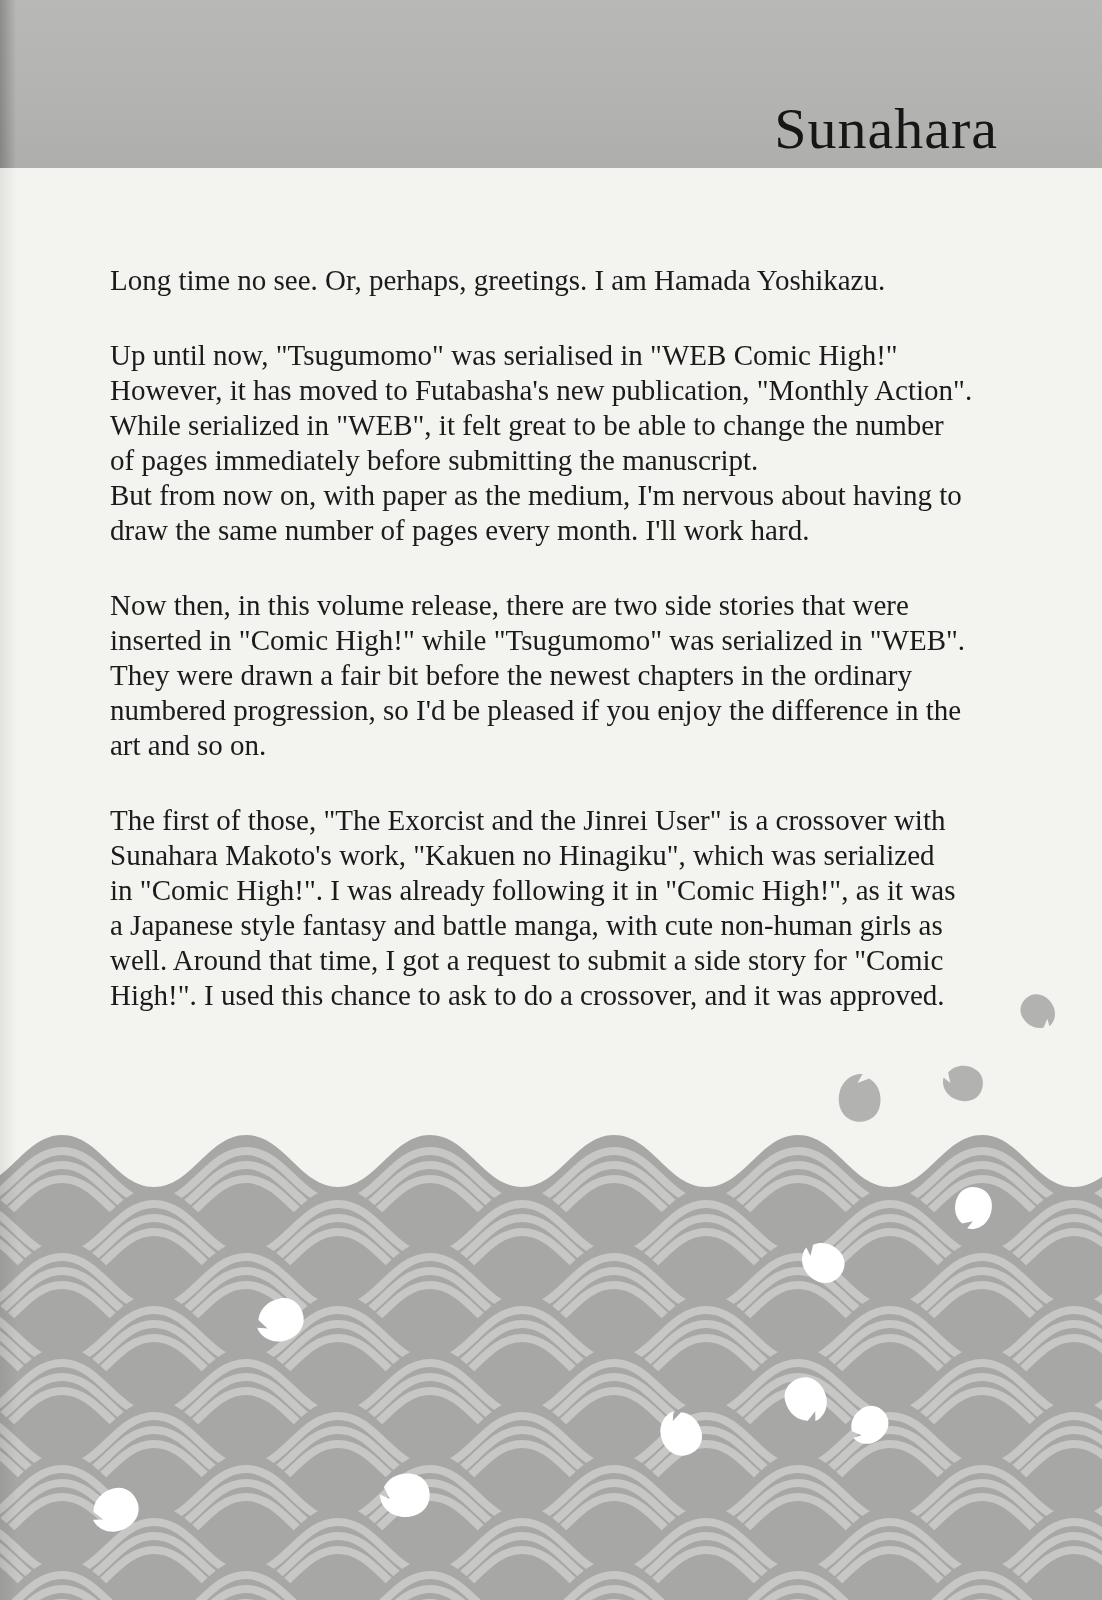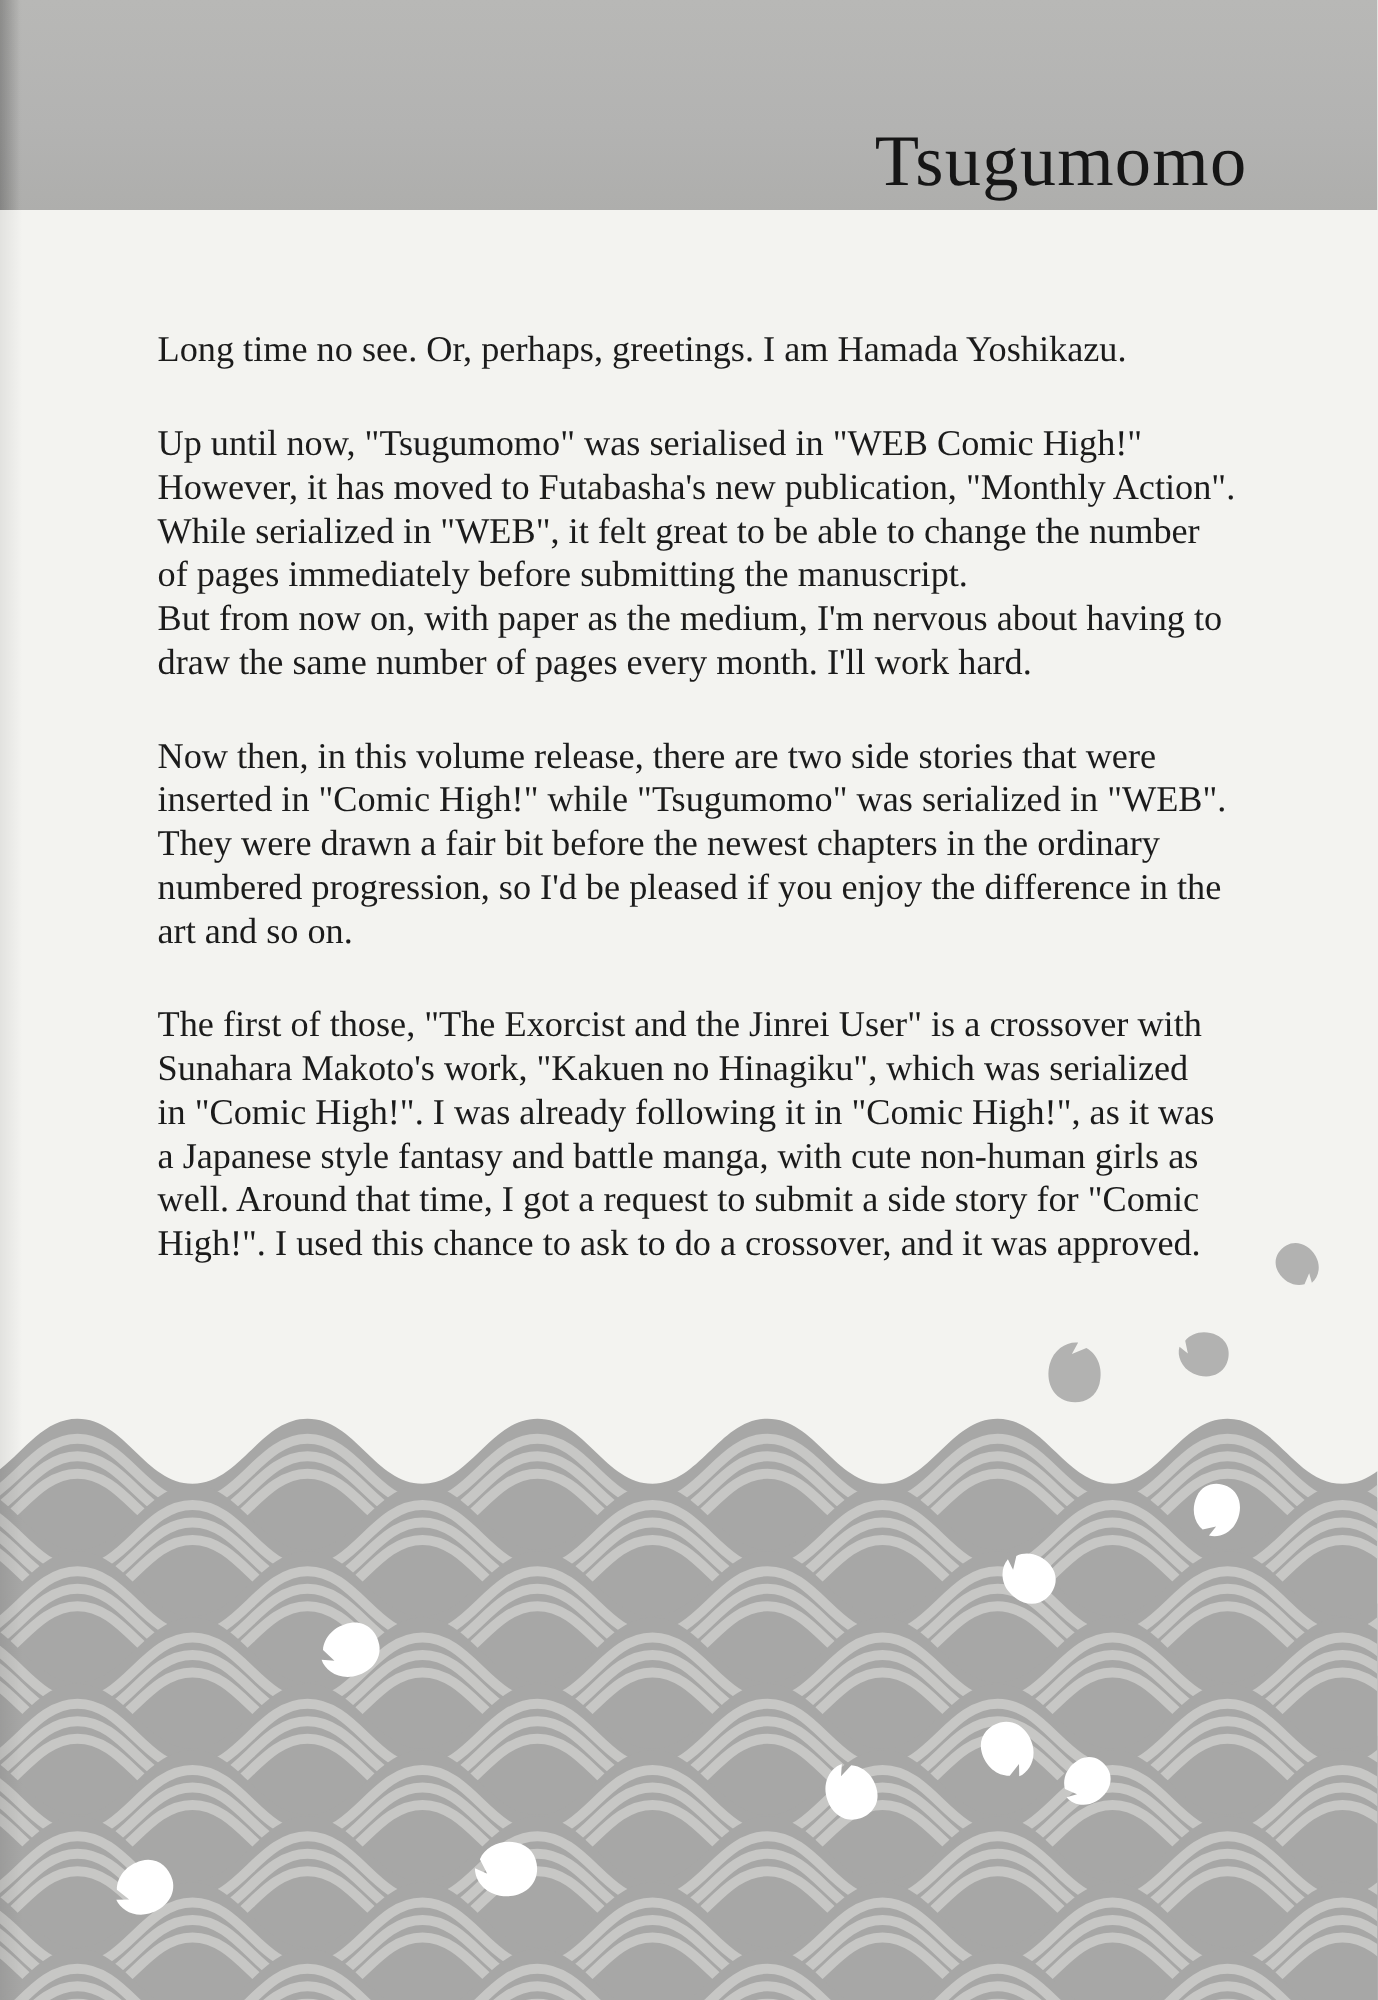--- a/index.html
+++ b/index.html
@@ -28,41 +28,41 @@
   }
   .page-title{
     position:absolute;top:100px;right:104px;margin:0;
     font-size:58px;font-weight:400;line-height:1.0;
     color:var(--title);letter-spacing:1px;
   }
   .content{
     position:absolute;top:263px;left:110px;width:900px;
     font-size:29px;line-height:35px;color:var(--text);
   }
-  .content p{margin:0 0 40px 16px;white-space:pre;}
+  .content p{margin:0 0 40px 0;white-space:pre;}
   .left-shade{
     position:absolute;top:0;bottom:0;left:0;width:18px;z-index:6;
     background:linear-gradient(90deg,rgba(0,0,0,.07),rgba(0,0,0,0));
     pointer-events:none;
   }
   .waves{
     position:absolute;left:0;top:960px;width:1102px;height:640px;display:block;
   }
   .wave-fill{fill:var(--wave-dark);}
   .wave-stripe{stroke:var(--wave-light);stroke-width:8;fill:none;}
   .petal-gray{fill:var(--petal-gray);}
   .petal-white{fill:var(--petal-white);}
 </style>
 </head>
 <body>
 
 <div class="banner">
   <div class="banner-edge"></div>
 </div>
-<h1 class="page-title">Tsugumomo</h1>
+<h1 class="page-title">Sunahara</h1>
 
 <div class="content">
   <p>Long time no see. Or, perhaps, greetings. I am Hamada Yoshikazu.</p>
   <p>Up until now, "Tsugumomo" was serialised in "WEB Comic High!"
 However, it has moved to Futabasha's new publication, "Monthly Action".
 While serialized in "WEB", it felt great to be able to change the number
 of pages immediately before submitting the manuscript.
 But from now on, with paper as the medium, I'm nervous about having to
 draw the same number of pages every month. I'll work hard.</p>
   <p>Now then, in this volume release, there are two side stories that were

